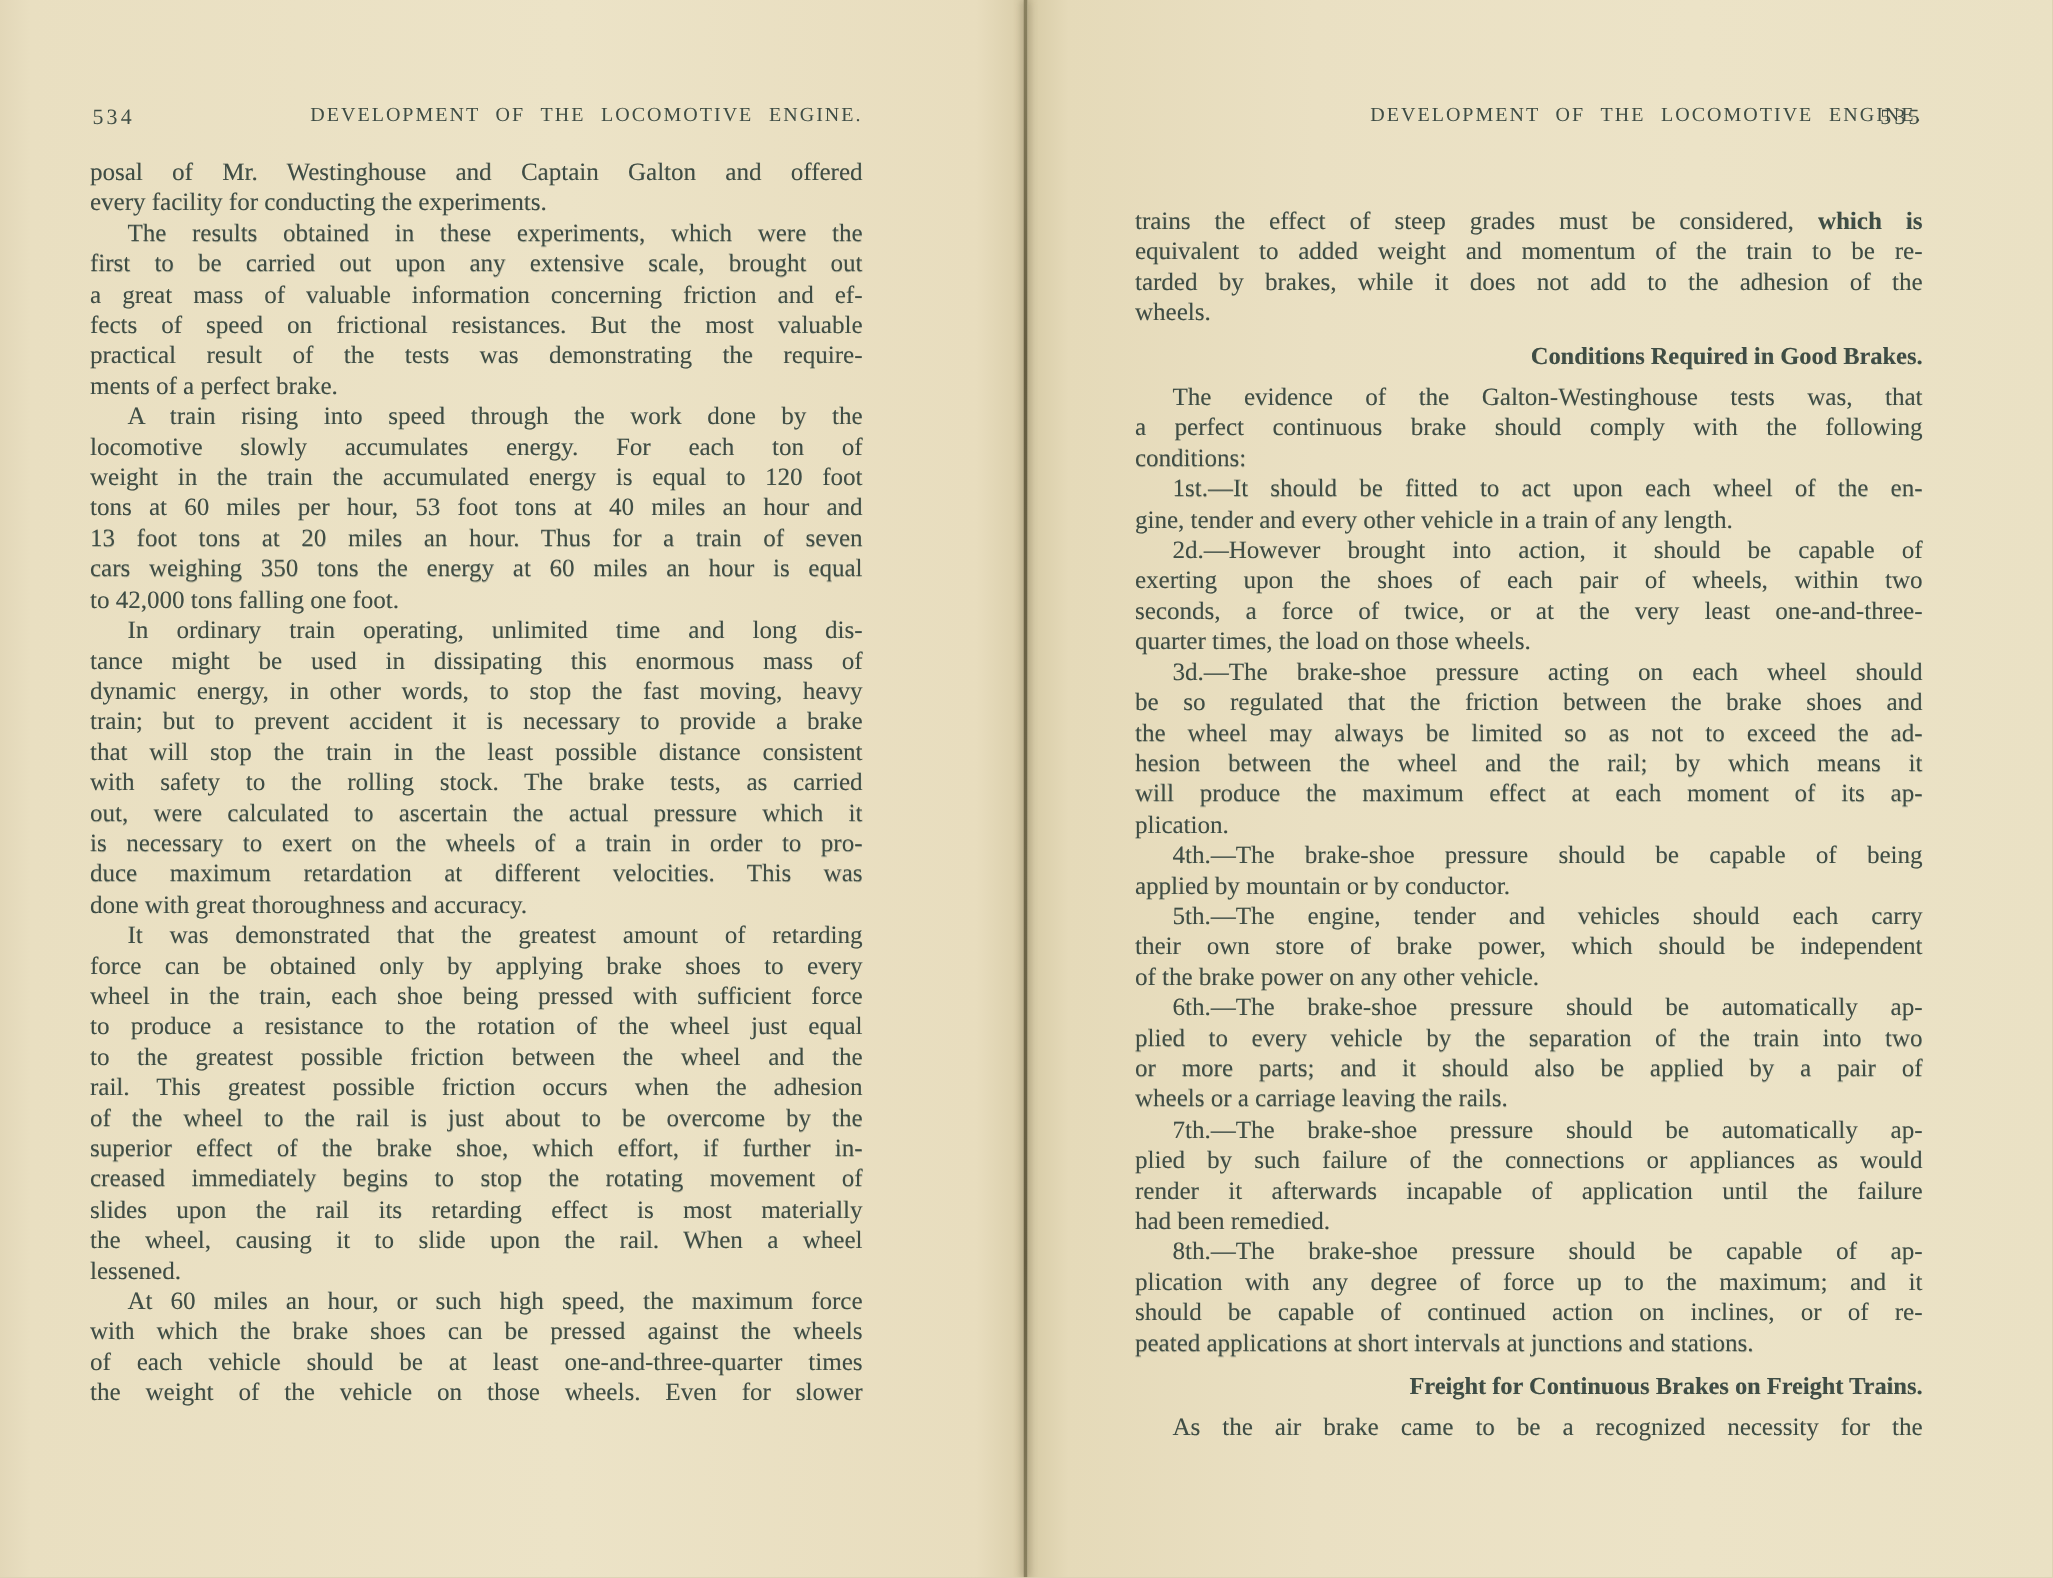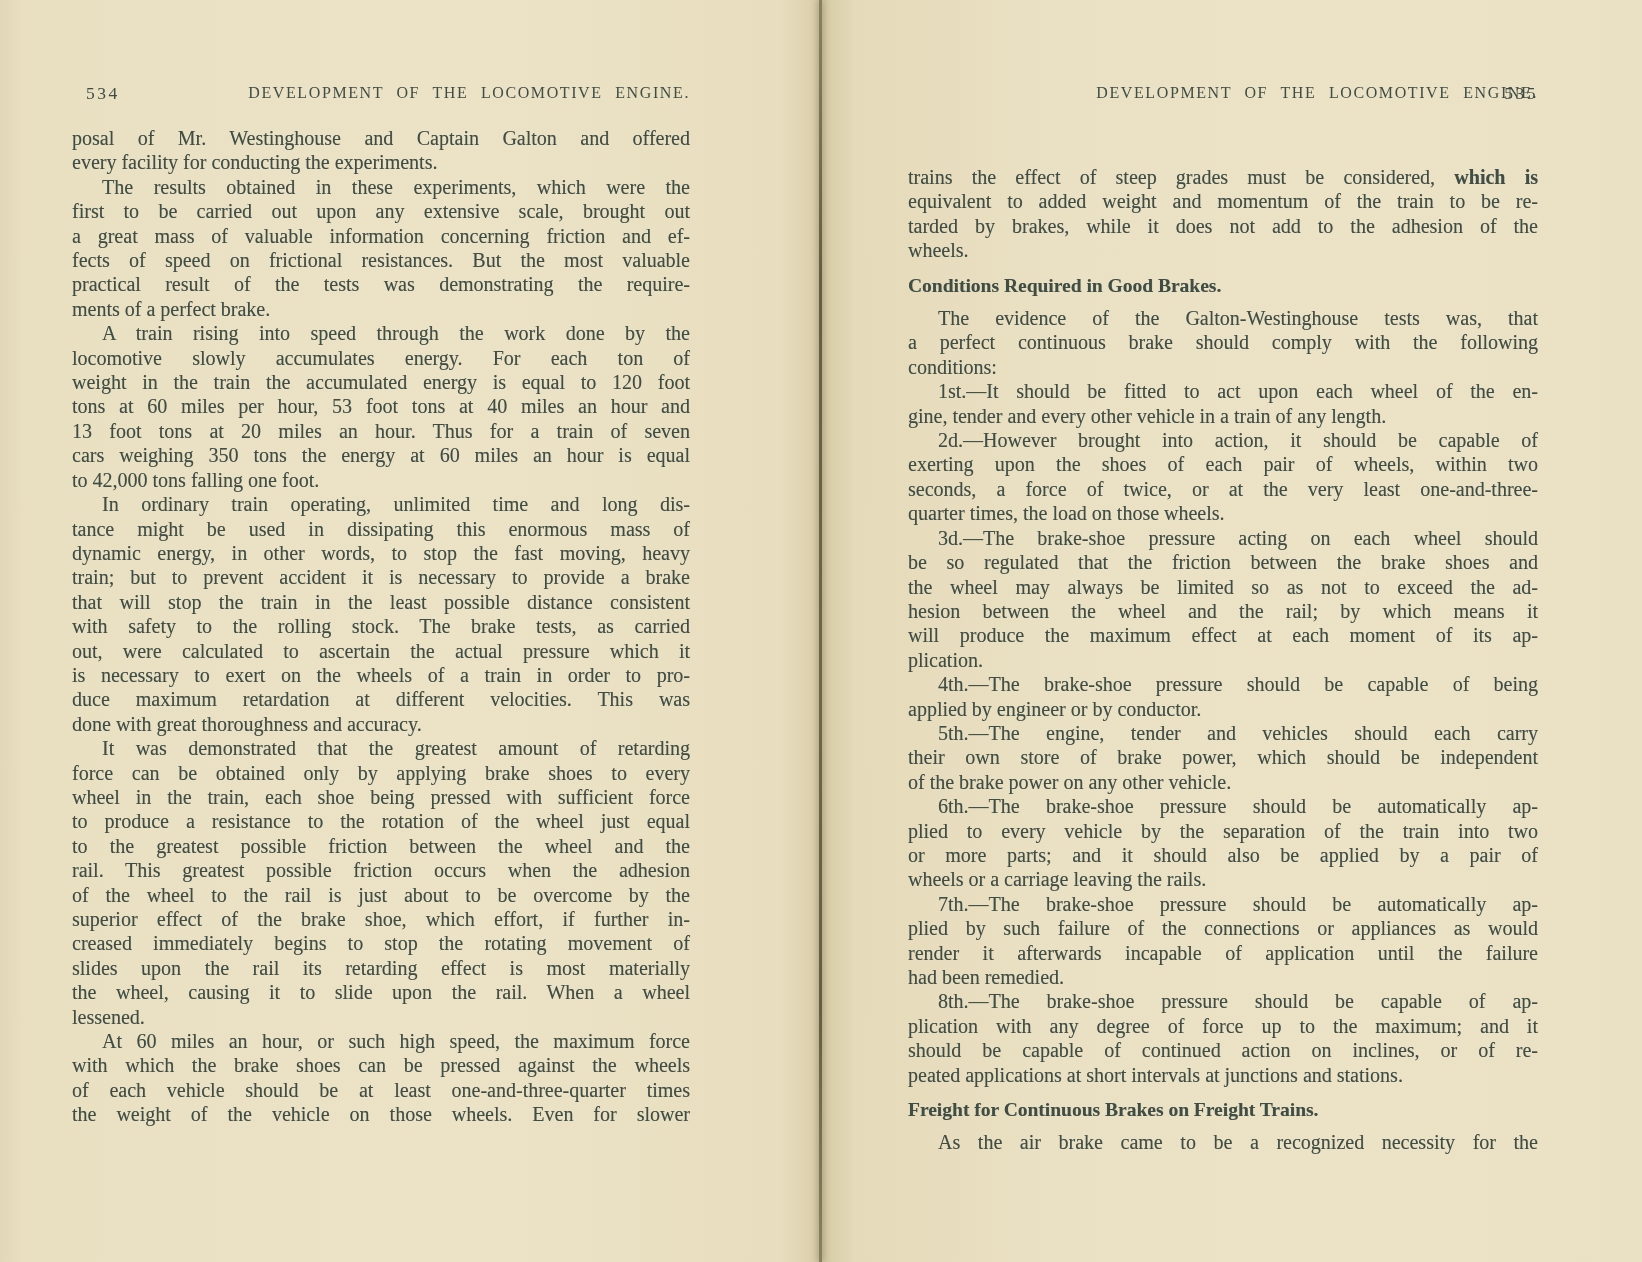--- a/index.html
+++ b/index.html
@@ -21,32 +21,32 @@
   .gutter{
     position:absolute;left:819px;top:0;width:3px;height:100%;
     background:linear-gradient(180deg,#8a8160 0%,#655d41 22%,#6e6649 55%,#655d41 80%,#8a8160 100%);
     box-shadow:0 0 7px 1px rgba(88,78,50,.45);
   }
   .header{position:absolute;top:84px;height:26px;font-size:16px;letter-spacing:1.6px;word-spacing:7px;}
   .page.left  .header{left:72px;width:618px;}
   .page.right .header{left:86px;width:630px;}
   .running{display:block;text-align:right;}
   .pagenum{position:absolute;top:-1px;font-size:17.5px;letter-spacing:2.5px;}
-  .page.left  .pagenum{left:14px;}
+  .page.left  .pagenum{left:2px;}
   .page.right .pagenum{right:0px;}
   .body{
     position:absolute;top:126px;font-size:20px;line-height:24.4px;
     text-shadow:0.25px 0.25px 0 rgba(63,77,69,.35);
   }
   .page.left  .body{left:72px;width:618px;}
   .page.right .body{left:86px;width:630px;margin-top:39px;}
   .line{text-align:justify;}
   .line.j{text-align-last:justify;}
   .line.ind{text-indent:30px;}
-  .heading{font-weight:bold;text-align:left;margin:11px 0 8px;font-size:19.5px;line-height:24.4px;}
+  .heading{font-weight:bold;text-align:right;margin:11px 0 8px;font-size:19.5px;line-height:24.4px;}
   b{font-weight:bold;}
 </style>
 </head>
 <body>
 
 <div class="spread">
 
   <div class="page left">
     <div class="header">
       <span class="pagenum">534</span>
@@ -140,21 +140,21 @@
         <div class="paragraph">
           <div class="line j ind">3d.—The brake-shoe pressure acting on each wheel should</div>
           <div class="line j">be so regulated that the friction between the brake shoes and</div>
           <div class="line j">the wheel may always be limited so as not to exceed the ad-</div>
           <div class="line j">hesion between the wheel and the rail; by which means it</div>
           <div class="line j">will produce the maximum effect at each moment of its ap-</div>
           <div class="line">plication.</div>
         </div>
         <div class="paragraph">
           <div class="line j ind">4th.—The brake-shoe pressure should be capable of being</div>
-          <div class="line">applied by engineer or by conductor.</div>
+          <div class="line">applied by mountain or by conductor.</div>
         </div>
         <div class="paragraph">
           <div class="line j ind">5th.—The engine, tender and vehicles should each carry</div>
           <div class="line j">their own store of brake power, which should be independent</div>
           <div class="line">of the brake power on any other vehicle.</div>
         </div>
         <div class="paragraph">
           <div class="line j ind">6th.—The brake-shoe pressure should be automatically ap-</div>
           <div class="line j">plied to every vehicle by the separation of the train into two</div>
           <div class="line j">or more parts; and it should also be applied by a pair of</div>

